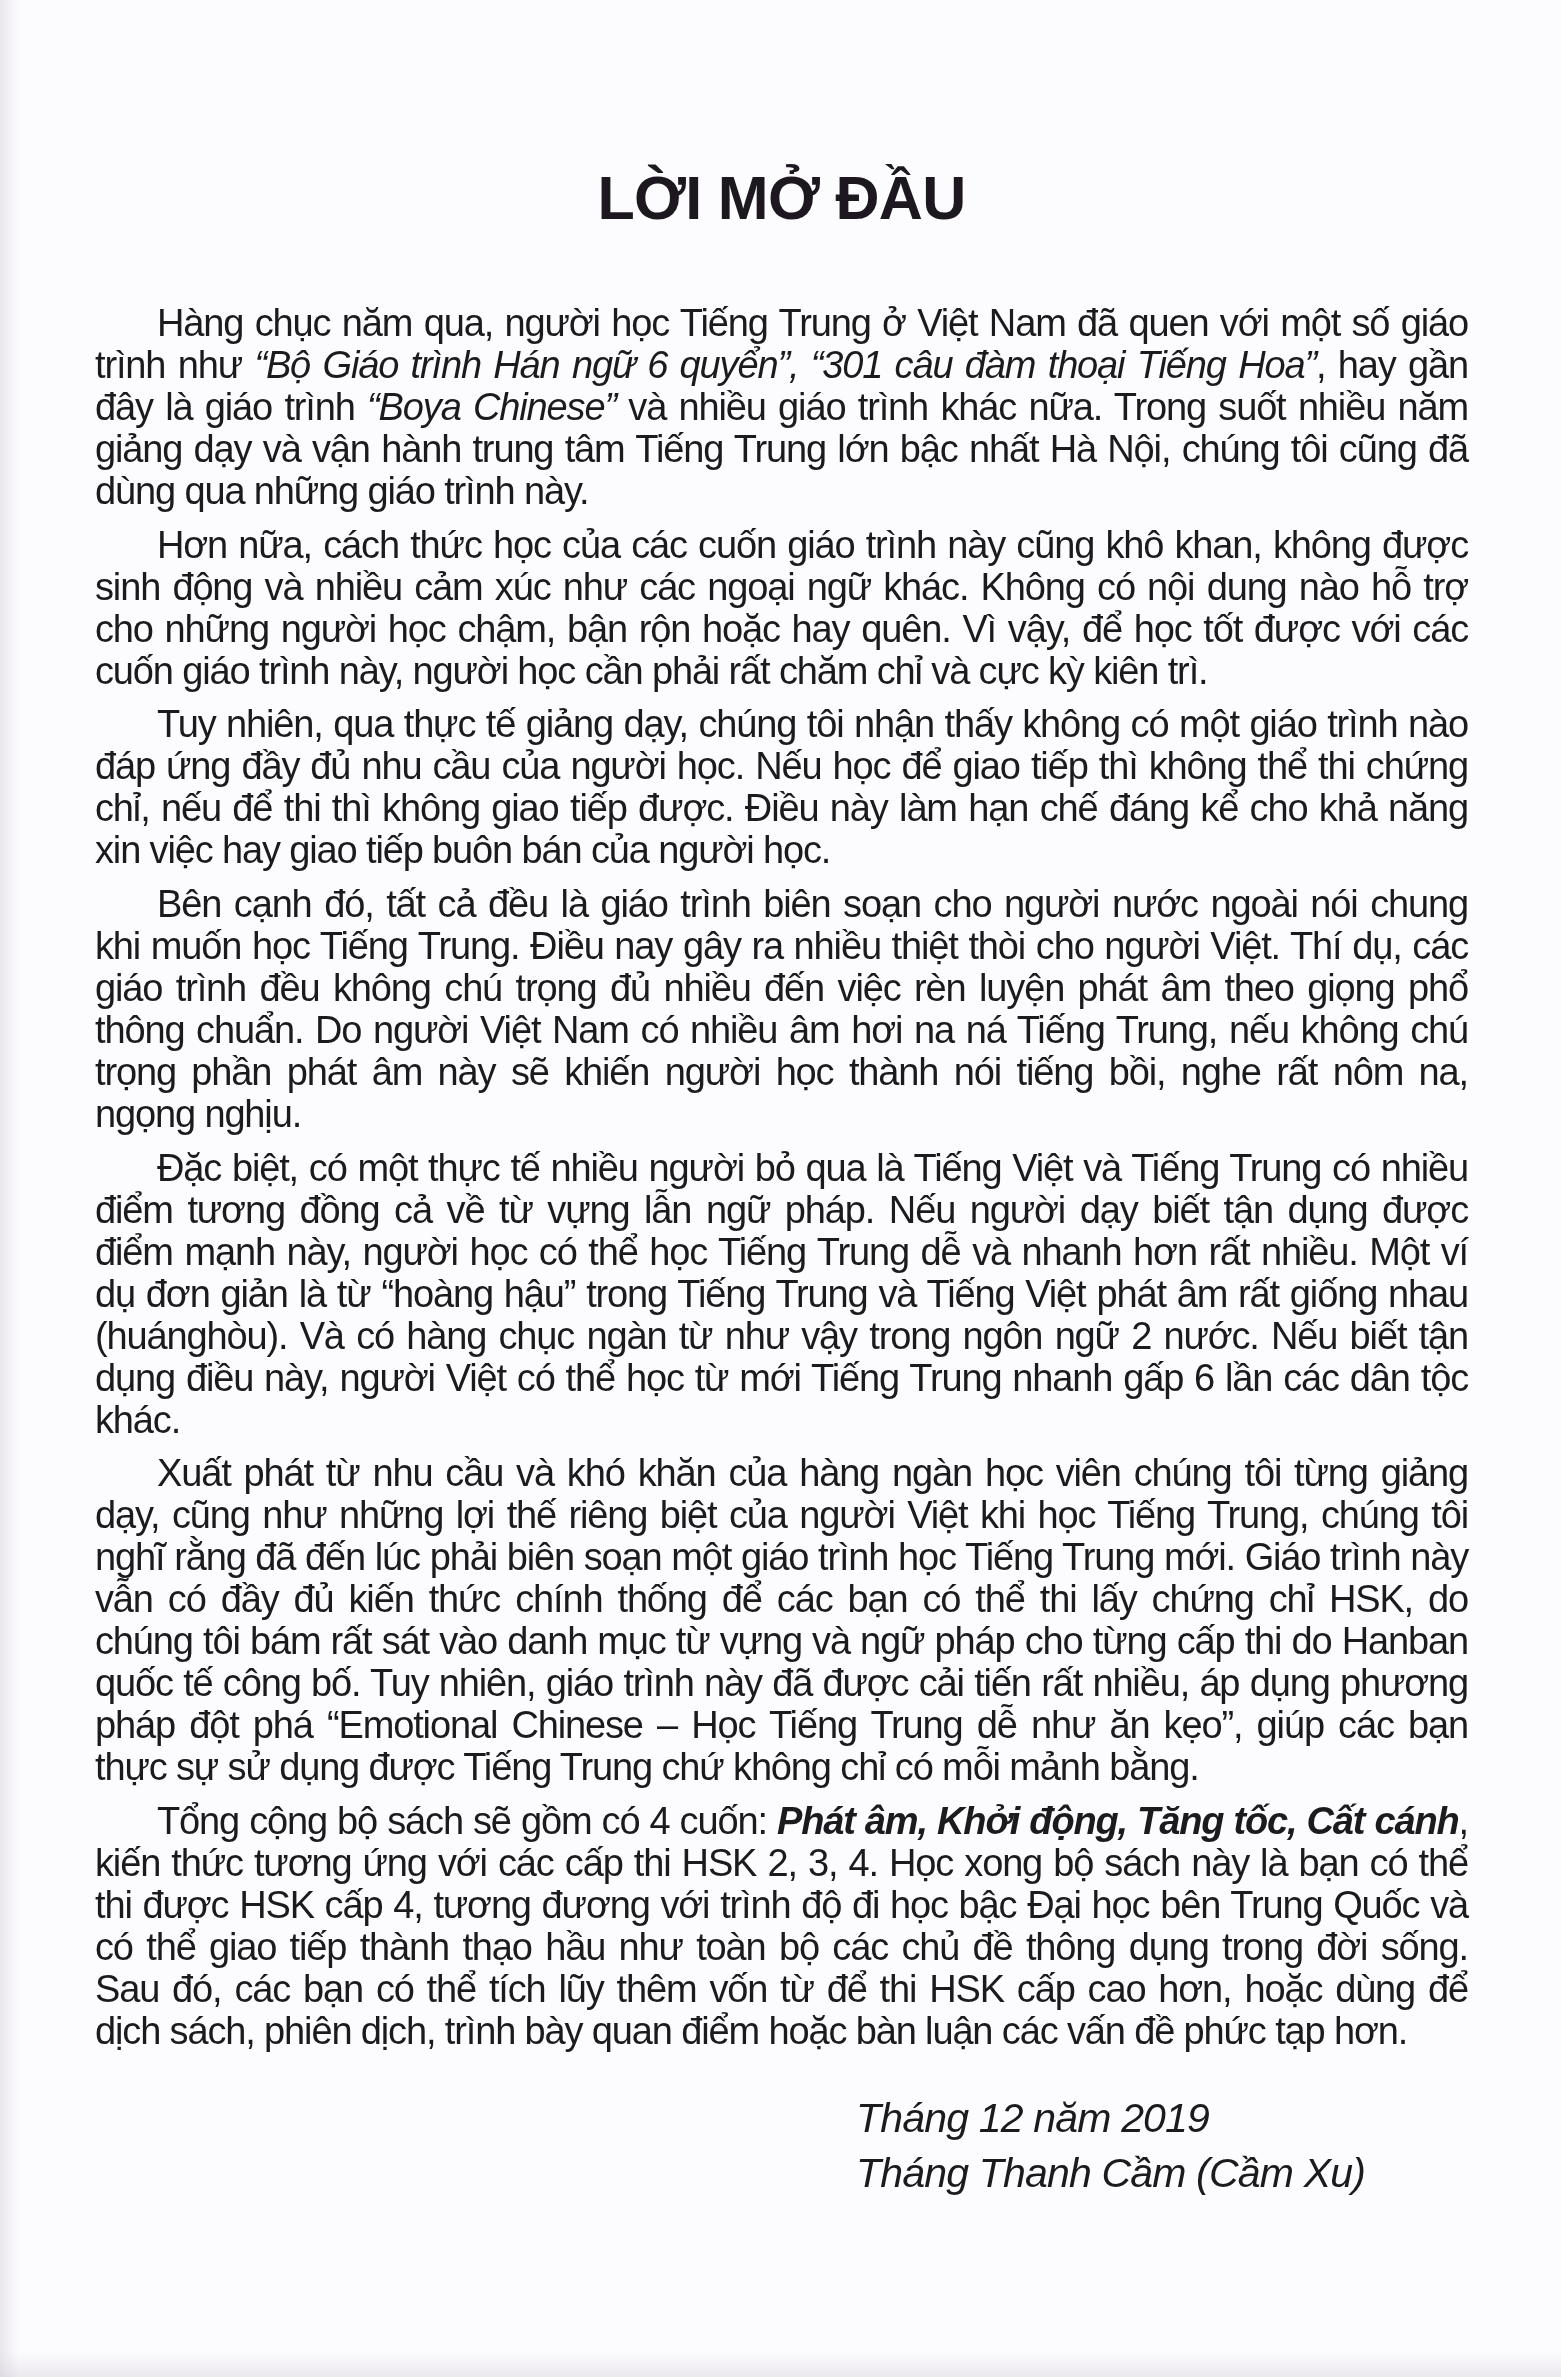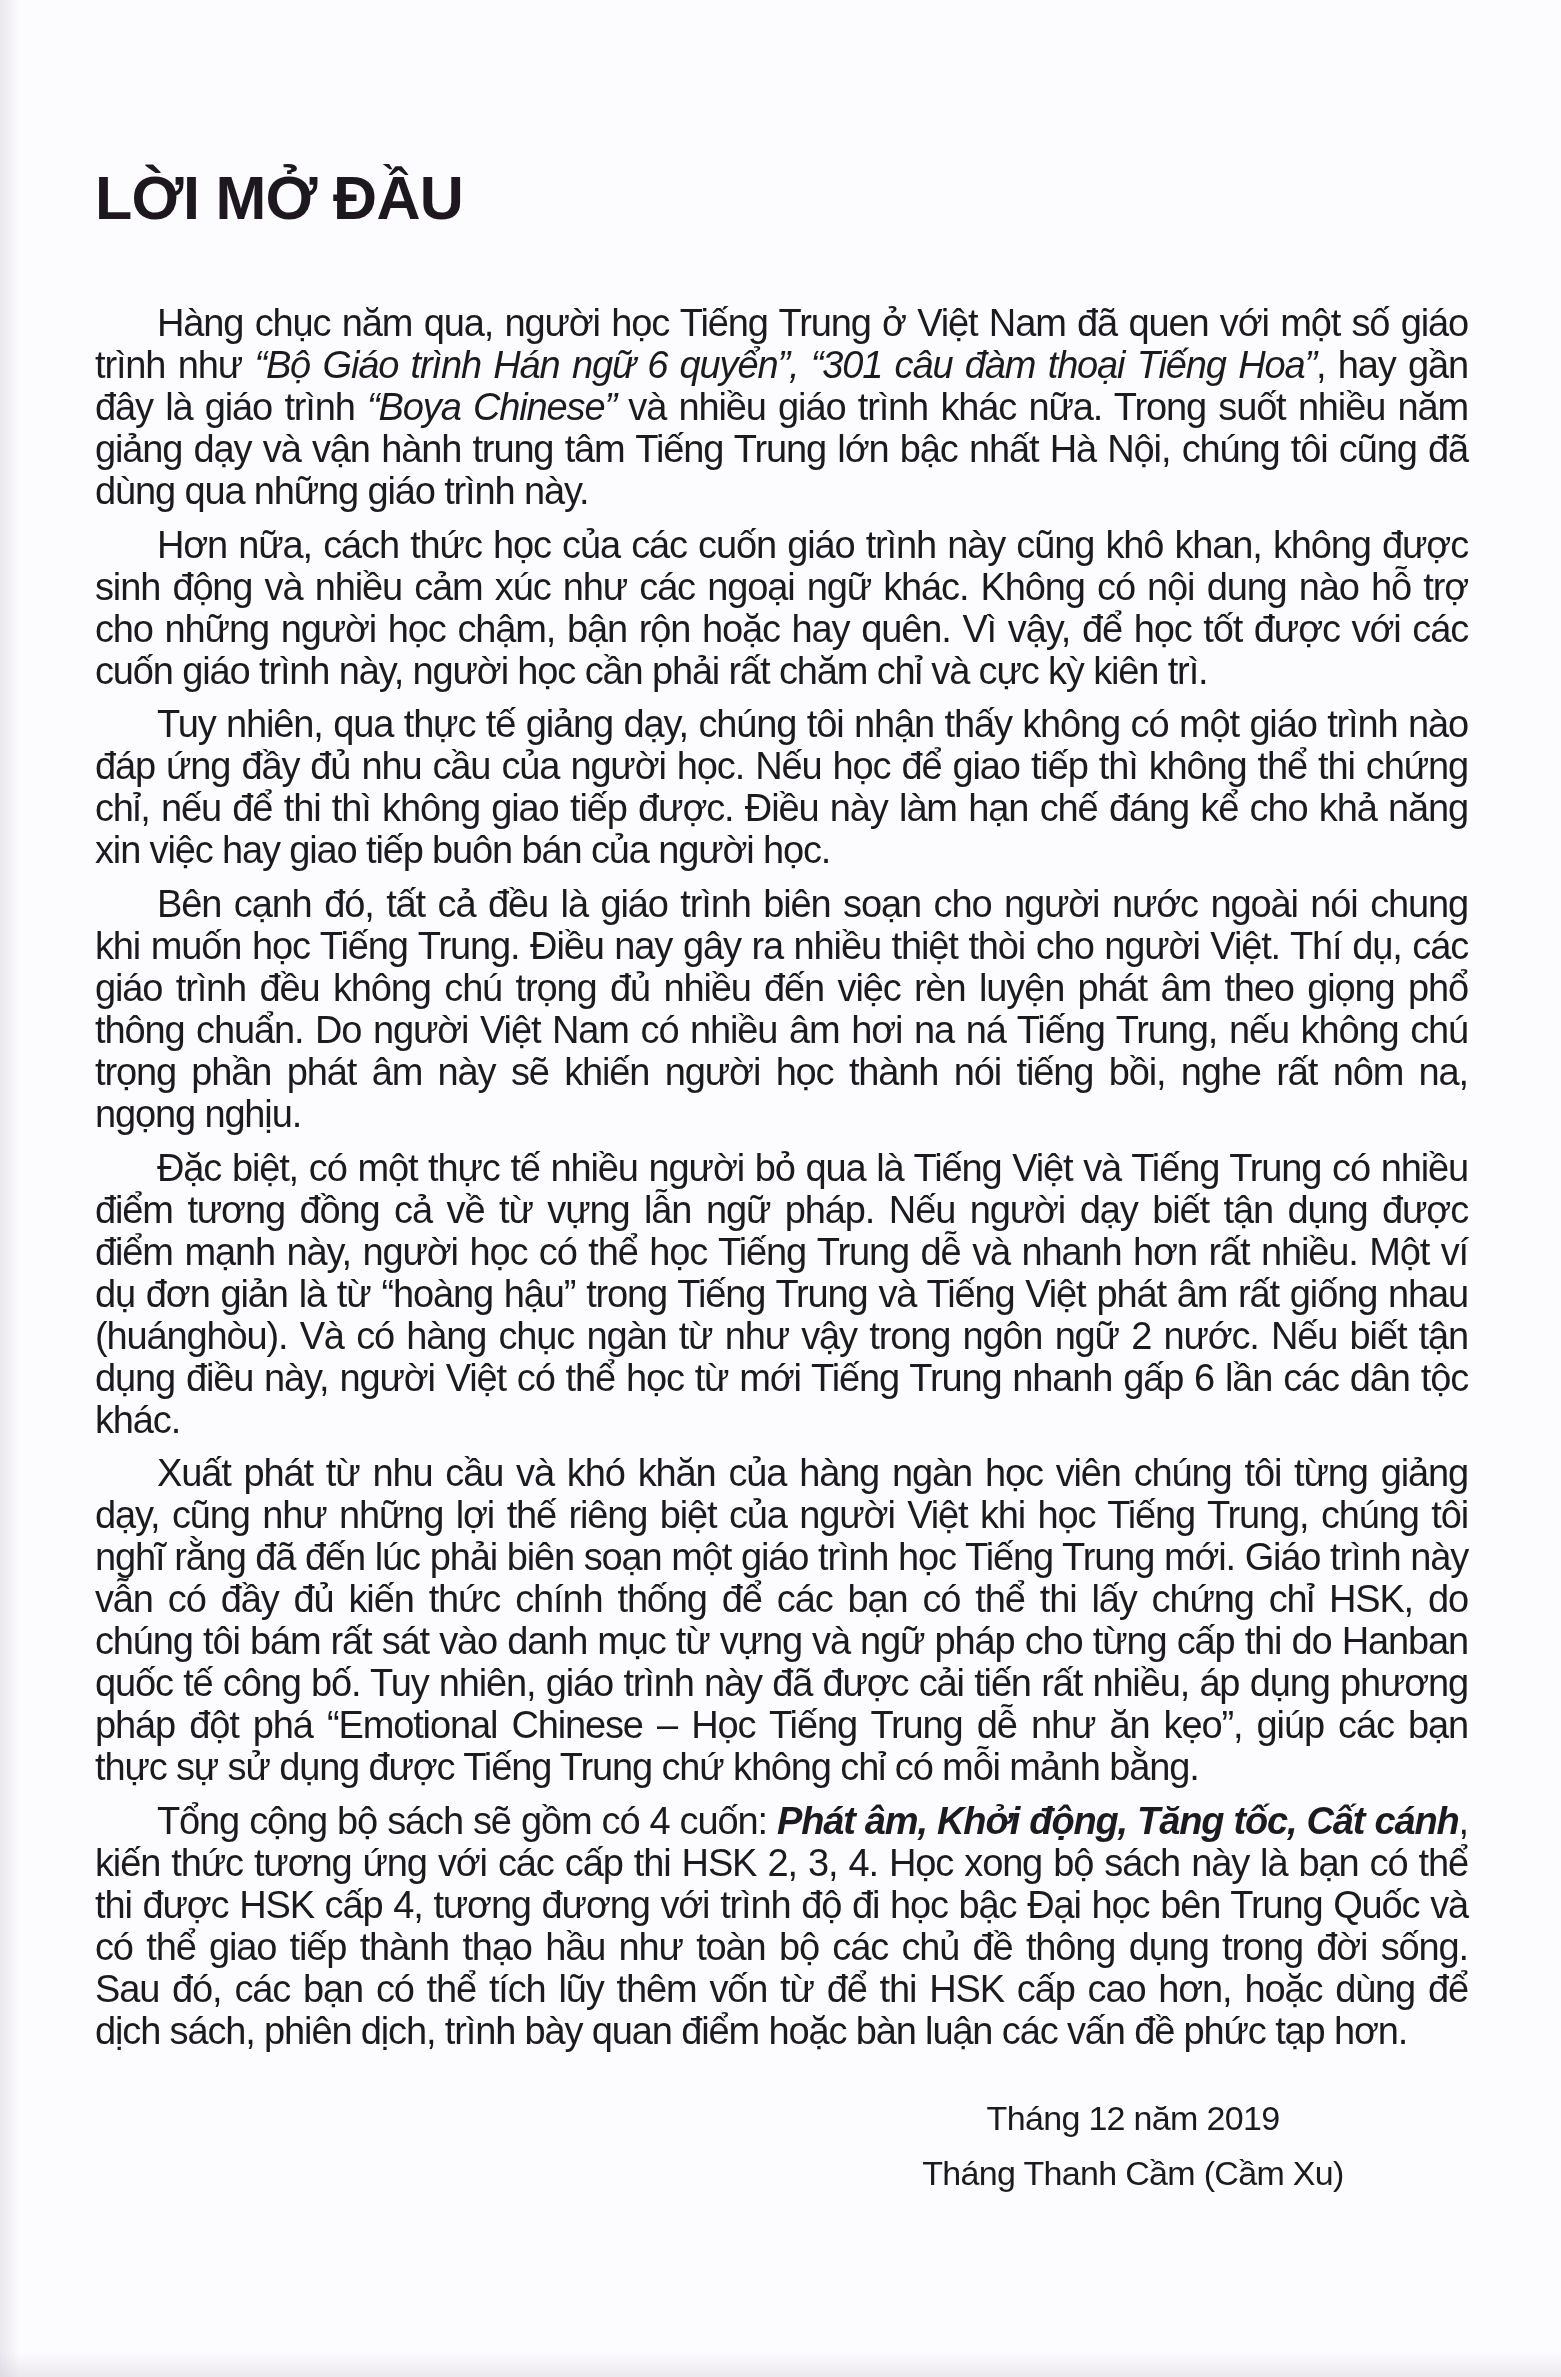--- a/index.html
+++ b/index.html
@@ -33,44 +33,44 @@
     pointer-events: none;
   }
   .content {
     position: absolute;
     left: 95px;
     top: 162px;
     width: 1373px;
   }
   .title {
     margin: 0 0 67px 0;
-    text-align: left;
+    text-align: center;
     font-size: 61px;
     line-height: 73px;
     font-weight: bold;
     letter-spacing: -0.7px;
     color: var(--title, #1d1720);
   }
   .para {
     margin: 0 0 11.7px 0;
     font-size: 38px;
     line-height: 42px;
     letter-spacing: -0.03em;
     text-align: justify;
     text-indent: 62px;
   }
   .para .italic { font-style: italic; }
   .para .bold-italic { font-style: italic; font-weight: bold; }
   .signature {
     width: 554px;
     margin: 39px 58px 0 auto;
-    text-align: center;
-    font-size: 34px;
+    font-size: 41px;
     line-height: 55px;
     letter-spacing: -0.02em;
+    font-style: italic;
   }
   .sig-line { white-space: nowrap; }
 </style>
 </head>
 <body>
 
 <div class="page">
   <div class="edge-left"></div>
   <div class="edge-bottom"></div>
 

